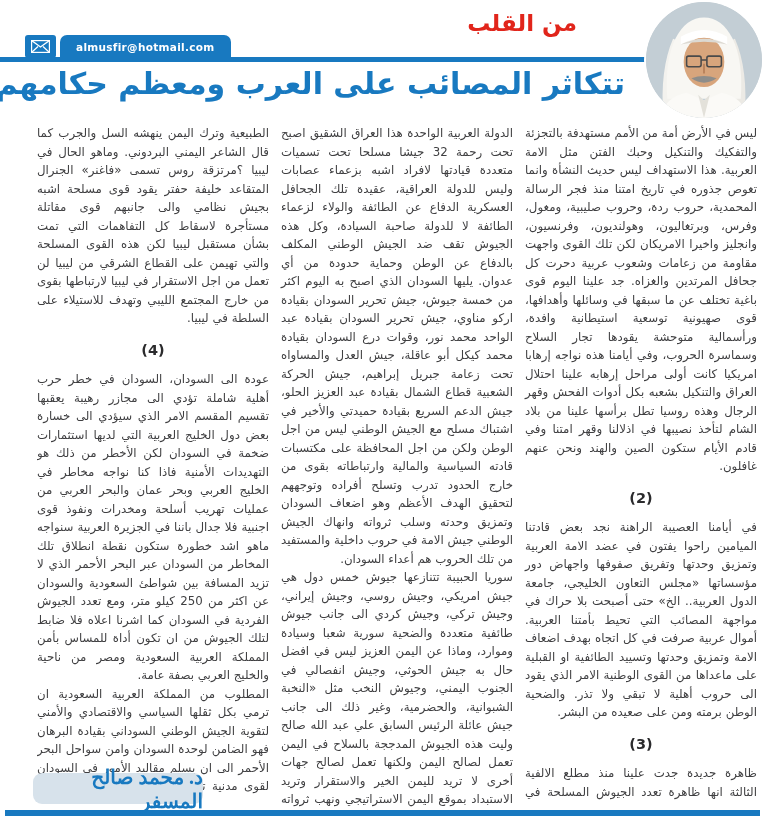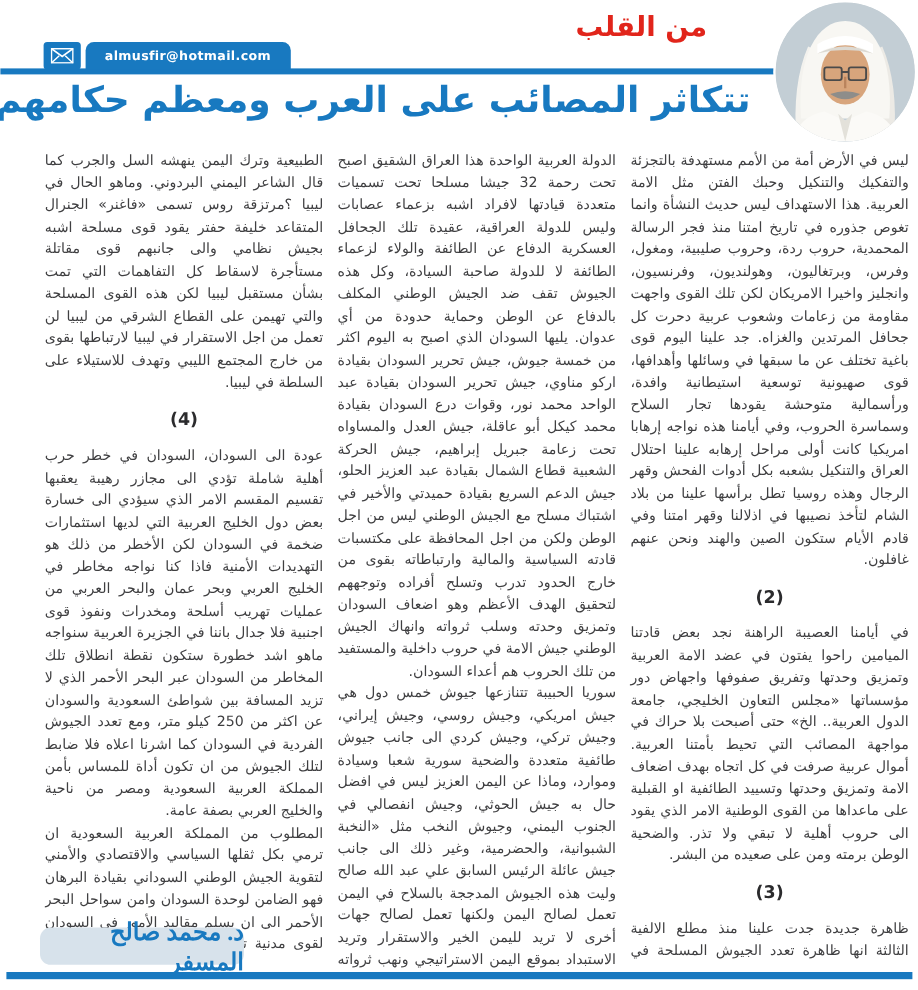--- a/index.html
+++ b/index.html
@@ -3,28 +3,28 @@
 <meta charset="utf-8">
 <style>
   html,body{margin:0;padding:0;background:#e9e9e9;}
   .page{
     position:relative; width:765px; height:825px; background:#ffffff;
     margin:0 auto; overflow:hidden;
     font-family:"DejaVu Sans", sans-serif; direction:rtl;
   }
   
   .section-label{
-    position:absolute; top:12px; right:176px;
+    position:absolute; top:12px; right:188px;
     font-size:23px; font-weight:bold; line-height:1;
   }
   .top-rule{
     position:absolute; top:57px; left:0; width:710px; height:5px; z-index:1;
   }
   .email-badge{
-    position:absolute; top:35px; left:36px; z-index:2;
+    position:absolute; top:35px; left:25px; z-index:2;
     display:flex; align-items:stretch; gap:4px; direction:ltr;
   }
   .env-box{
     width:31px; height:23px; border-radius:3px;
     display:flex; align-items:center; justify-content:center;
   }
   .email-pill{
     height:23px; border-radius:7px 7px 0 0; padding:0 16px;
     display:flex; align-items:center;
     color:#ffffff; font-size:10.5px; font-weight:bold; letter-spacing:.3px;

